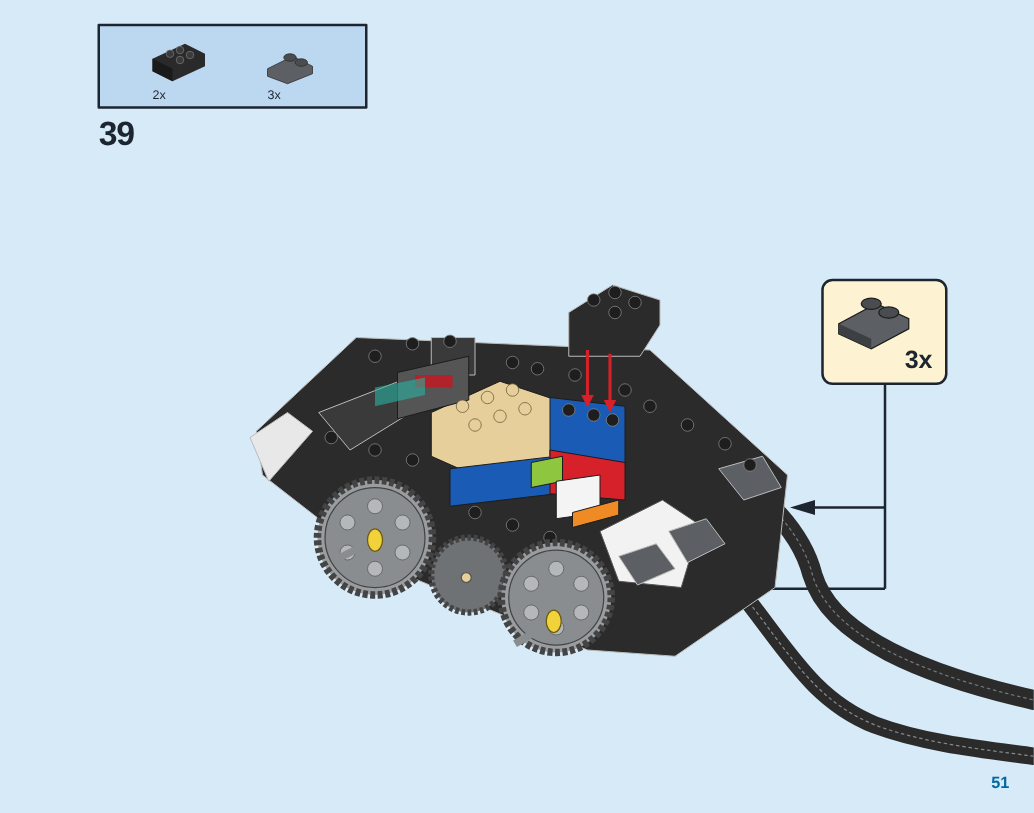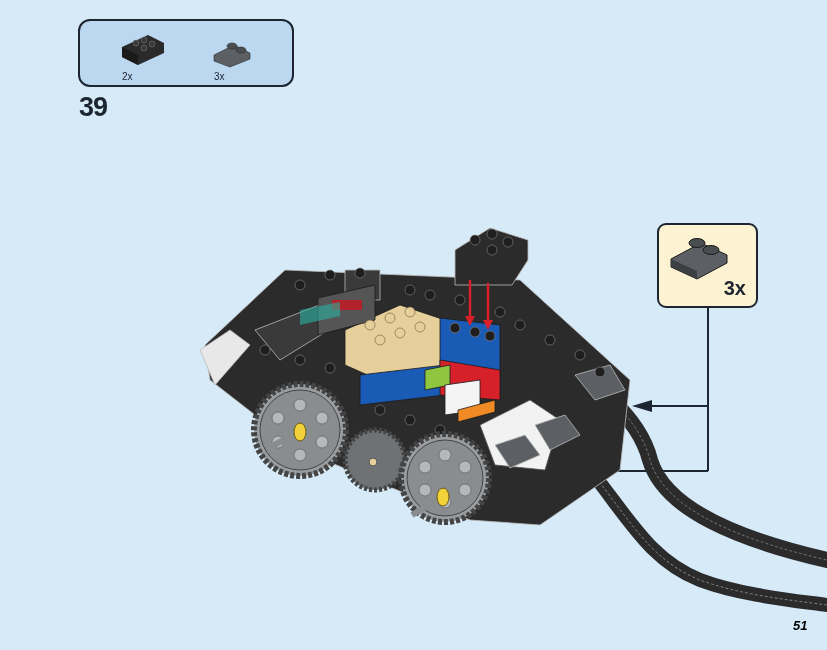--- a/index.html
+++ b/index.html
@@ -1,23 +1,23 @@
 <!DOCTYPE html>
 <html><head>
 <meta charset="utf-8">
 <style>
   html,body{margin:0;padding:0;}
   body{width:827px;height:650px;background:#d6eaf8;position:relative;overflow:hidden;font-family:"Liberation Sans",sans-serif;}
-  .parts-box{position:absolute;left:78px;top:19px;width:216px;height:68px;background:#bcd8f0;border:2px solid #1c2530;border-radius:12px;box-sizing:border-box;text-align:right;}
+  .parts-box{position:absolute;left:78px;top:19px;width:216px;height:68px;background:#bcd8f0;border:2px solid #1c2530;border-radius:1px;box-sizing:border-box;text-align:right;}
   .part{position:absolute;}
   .part-qty{position:absolute;font-size:10px;color:#1c2530;}
   .step-number{position:absolute;left:79px;top:92px;font-size:27px;font-weight:bold;color:#1c2530;letter-spacing:-1px;}
   .callout{position:absolute;left:657px;top:223px;width:101px;height:85px;background:#fdf3d2;border:2px solid #1c2530;border-radius:9px;box-sizing:border-box;}
   .callout-qty{position:absolute;right:10px;bottom:6px;font-size:20px;font-weight:bold;color:#1c2530;}
-  .page-number{position:absolute;left:793px;top:618px;font-size:13px;font-weight:bold;color:#000000;font-style:italic;}
+  .page-number{position:absolute;left:793px;top:618px;font-size:13px;font-weight:bold;color:#0369a1;}
   svg{position:absolute;left:0;top:0;}
 </style>
 </head>
 <body>
 
 <div class="parts-box">
   <div class="part" style="left:38px;top:10px;">
     <svg width="48" height="36" viewBox="0 0 48 36" style="position:static">
       <polygon points="4,16 30,4 46,12 46,22 20,34 4,26" fill="#2a2a2a"></polygon>
       <polygon points="4,16 20,24 20,34 4,26" fill="#1a1a1a"></polygon>

